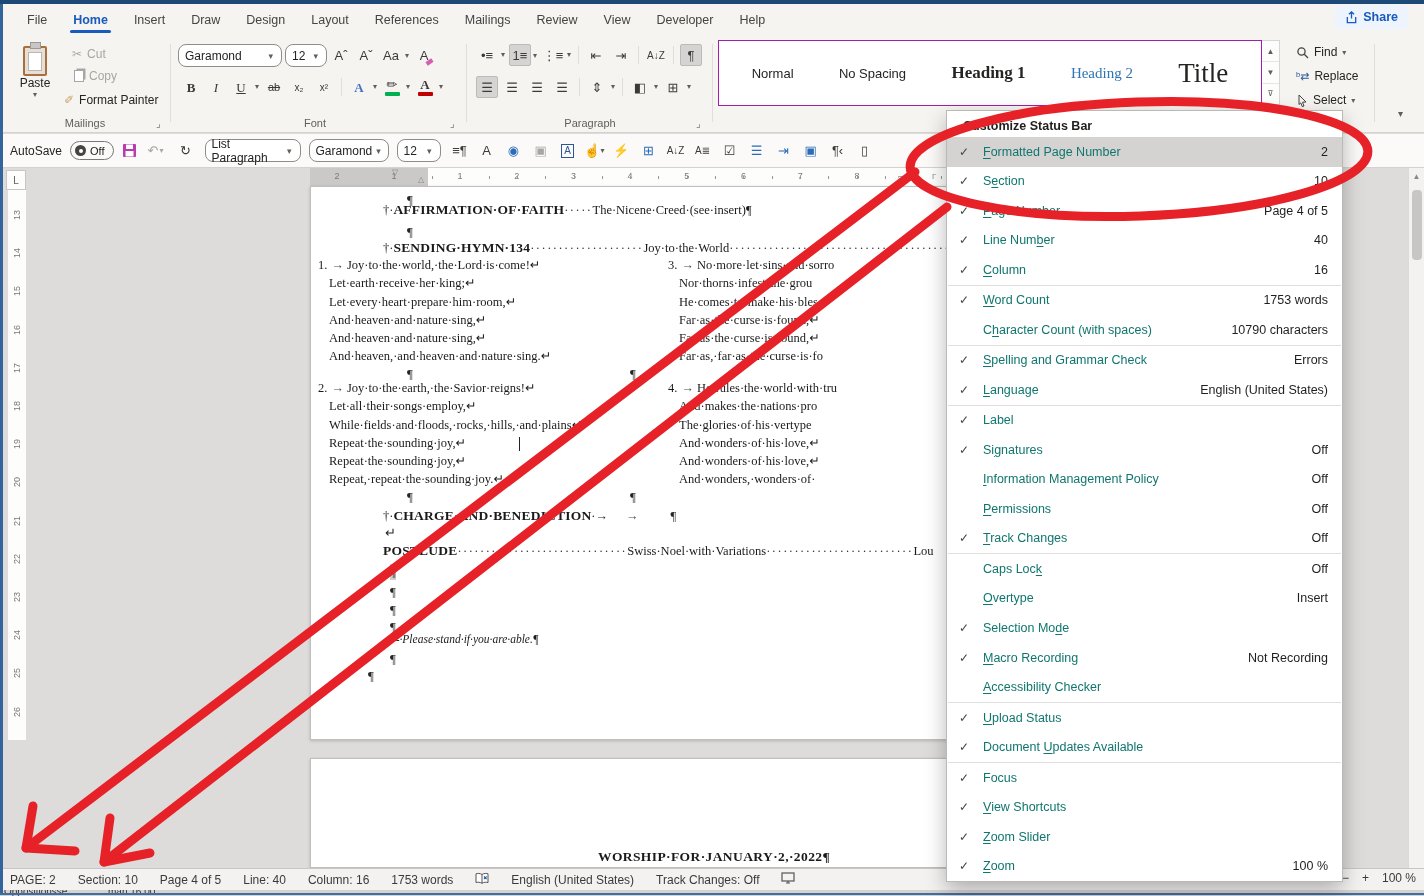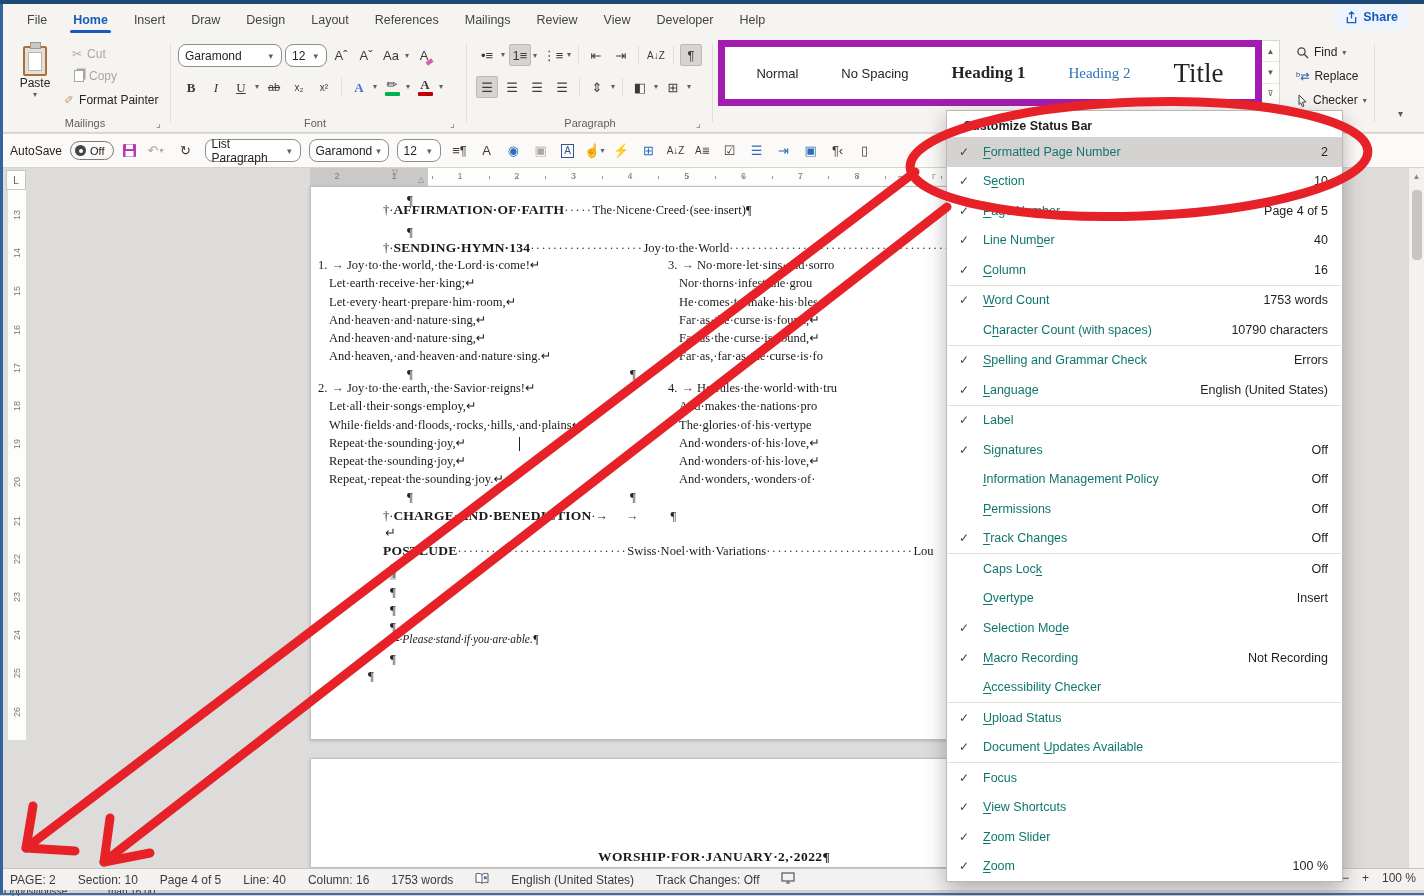--- a/index.html
+++ b/index.html
@@ -41,21 +41,21 @@
   .tool.selected{background:#d6d4d2;border:1px solid #bdbbb9}
   .tool.b .glyph{font-weight:bold;font-family:"Liberation Serif",serif}
   .tool.i .glyph{font-style:italic;font-family:"Liberation Serif",serif}
   .tool.u .glyph{text-decoration:underline;font-family:"Liberation Serif",serif}
   .tool.strike .glyph{text-decoration:line-through;font-size:11px}
   .tool.effects .glyph{color:#4472c4;font-weight:bold;font-family:"Liberation Serif",serif}
   .tool.small .glyph{font-size:10px}
   .tool.eraser::after{content:"";position:absolute;right:2px;bottom:3px;width:7px;height:4px;background:#d65db1;transform:rotate(-35deg)}
   .vsep{width:1px;height:18px;background:#e0dedc;margin:0 3px}
   
-  #styles-gallery{left:718px;top:4px;width:544px;height:66px;background:#fff;border:7px solid #a21caf;display:flex;align-items:center;justify-content:space-around;padding:0 10px}
+  #styles-gallery{left:718px;top:4px;width:544px;height:66px;background:#fff;border:1px solid #a21caf;display:flex;align-items:center;justify-content:space-around;padding:0 10px}
   .style-entry{cursor:default;white-space:nowrap}
   .style-0,.style-1{font-size:13px}
   .style-2{font-family:"Liberation Serif",serif;font-size:17px;font-weight:bold}
   .style-3{font-family:"Liberation Serif",serif;font-size:15px;color:#2e74b5}
   .style-4{font-family:"Liberation Serif",serif;font-size:27px;font-weight:400}
   #gallery-scroll{left:1262px;top:4px;width:18px;height:66px;border:1px solid #d8d6d4;border-left:none;background:#fdfdfc;display:flex;flex-direction:column}
   #gallery-scroll span{flex:1;display:flex;align-items:center;justify-content:center;font-size:8px;color:#605e5c;border-bottom:1px solid #e8e6e4}
   
   .edit-row{position:absolute;left:1296px;display:flex;align-items:center;gap:5px;font-size:12px;height:20px}
   .mini-chev{font-size:8px;color:#605e5c}
@@ -321,21 +321,21 @@
         <span class="mini-chev">▾</span>
     </div>
     <div class="edit-row" style="top:30px">
       <span style="color:#2b579a;font-size:11px">ᵇ⇄</span>
       <span>Replace</span>
     </div>
     <div class="edit-row" style="top:54px">
       <svg width="12" height="13" viewBox="0 0 12 13">
           <path d="M3 1 L10 8 L6.5 8.2 L8 12 L6.3 12.7 L4.8 8.9 L3 10.5 Z" stroke="#444" fill="none" stroke-width="1"></path>
         </svg>
-      <span>Checker</span>
+      <span>Select</span>
         <span class="mini-chev">▾</span>
     </div>
     <div class="group-label" style="left:1303px;width:44px">Editing</div>
     <div class="group-divider" style="left:1374px"></div>
     <span class="abs" id="ribbon-collapse">▾</span>
   </div>
 
   <div class="abs" id="qat">
     <span>AutoSave</span>
     <span id="autosave-pill">

